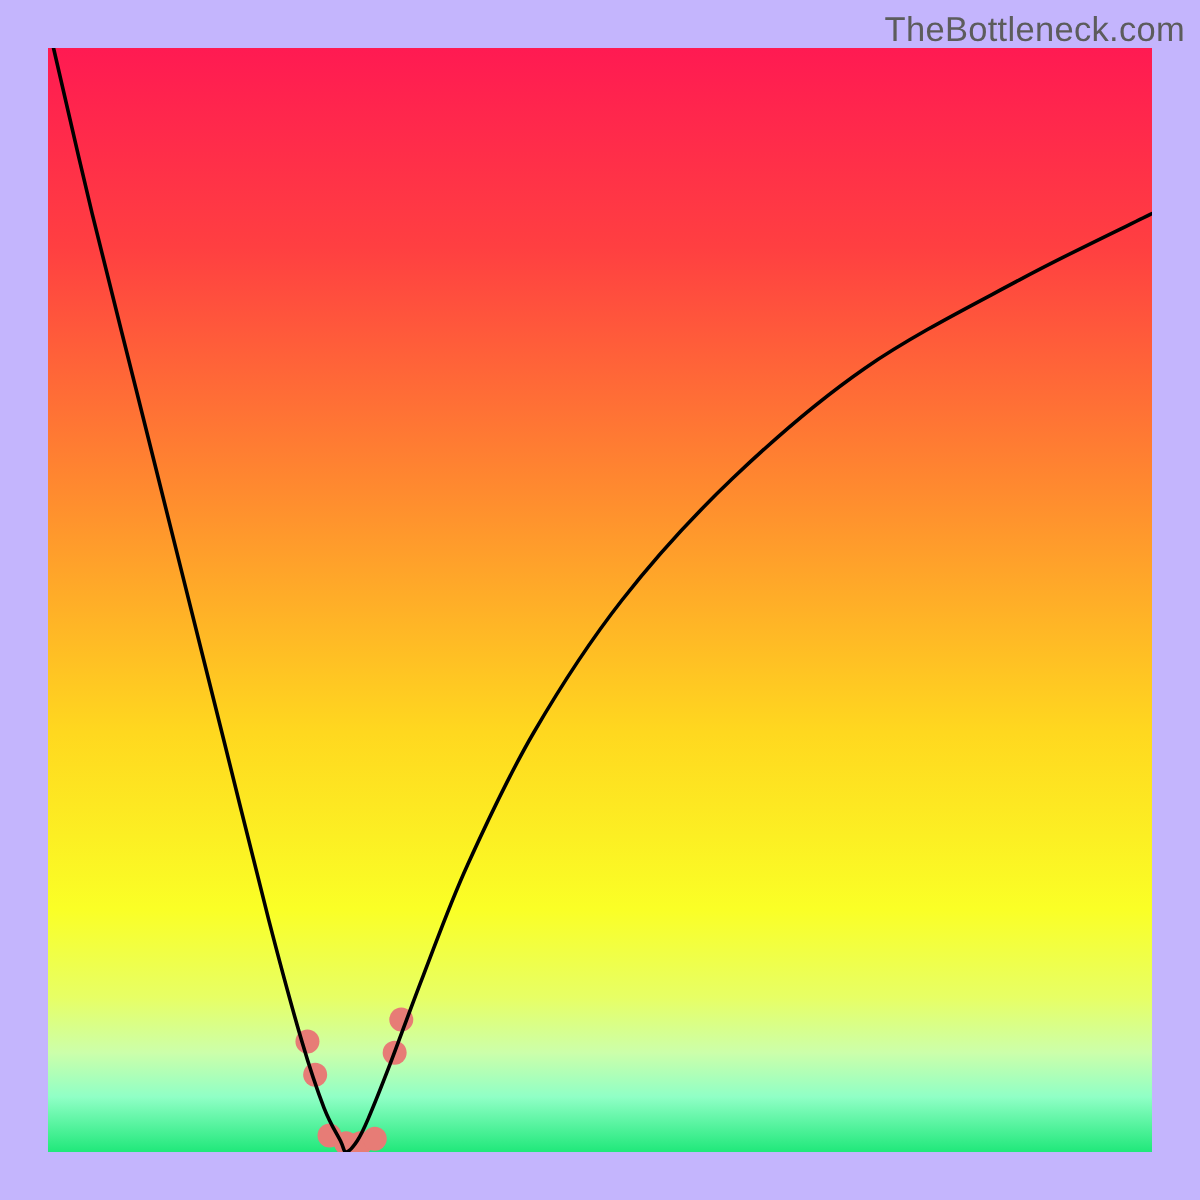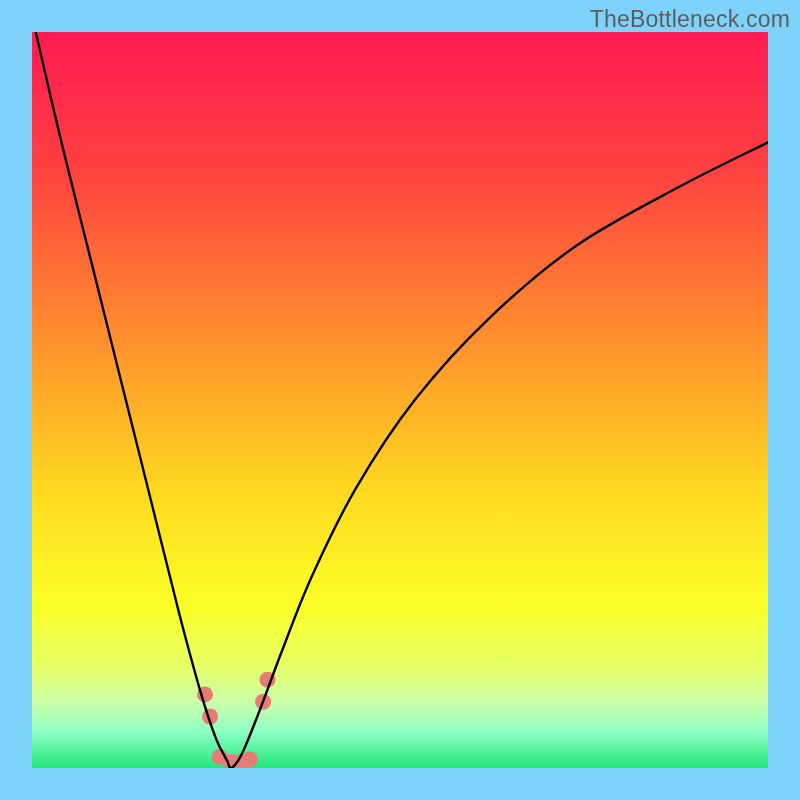--- a/index.html
+++ b/index.html
@@ -10,21 +10,21 @@
     overflow: hidden;
     background: #000;
     font-family: Arial, Helvetica, sans-serif;
   }
   .frame {
     position: absolute;
     left: 0;
     top: 0;
     width: 800px;
     height: 800px;
-    background: #7dd3fc;
+    background: #c4b5fd;
   }
   .plot-area {
     position: absolute;
     left: 32px;
     top: 32px;
     width: 736px;
     height: 736px;
     overflow: hidden;
   }
   .gradient {

